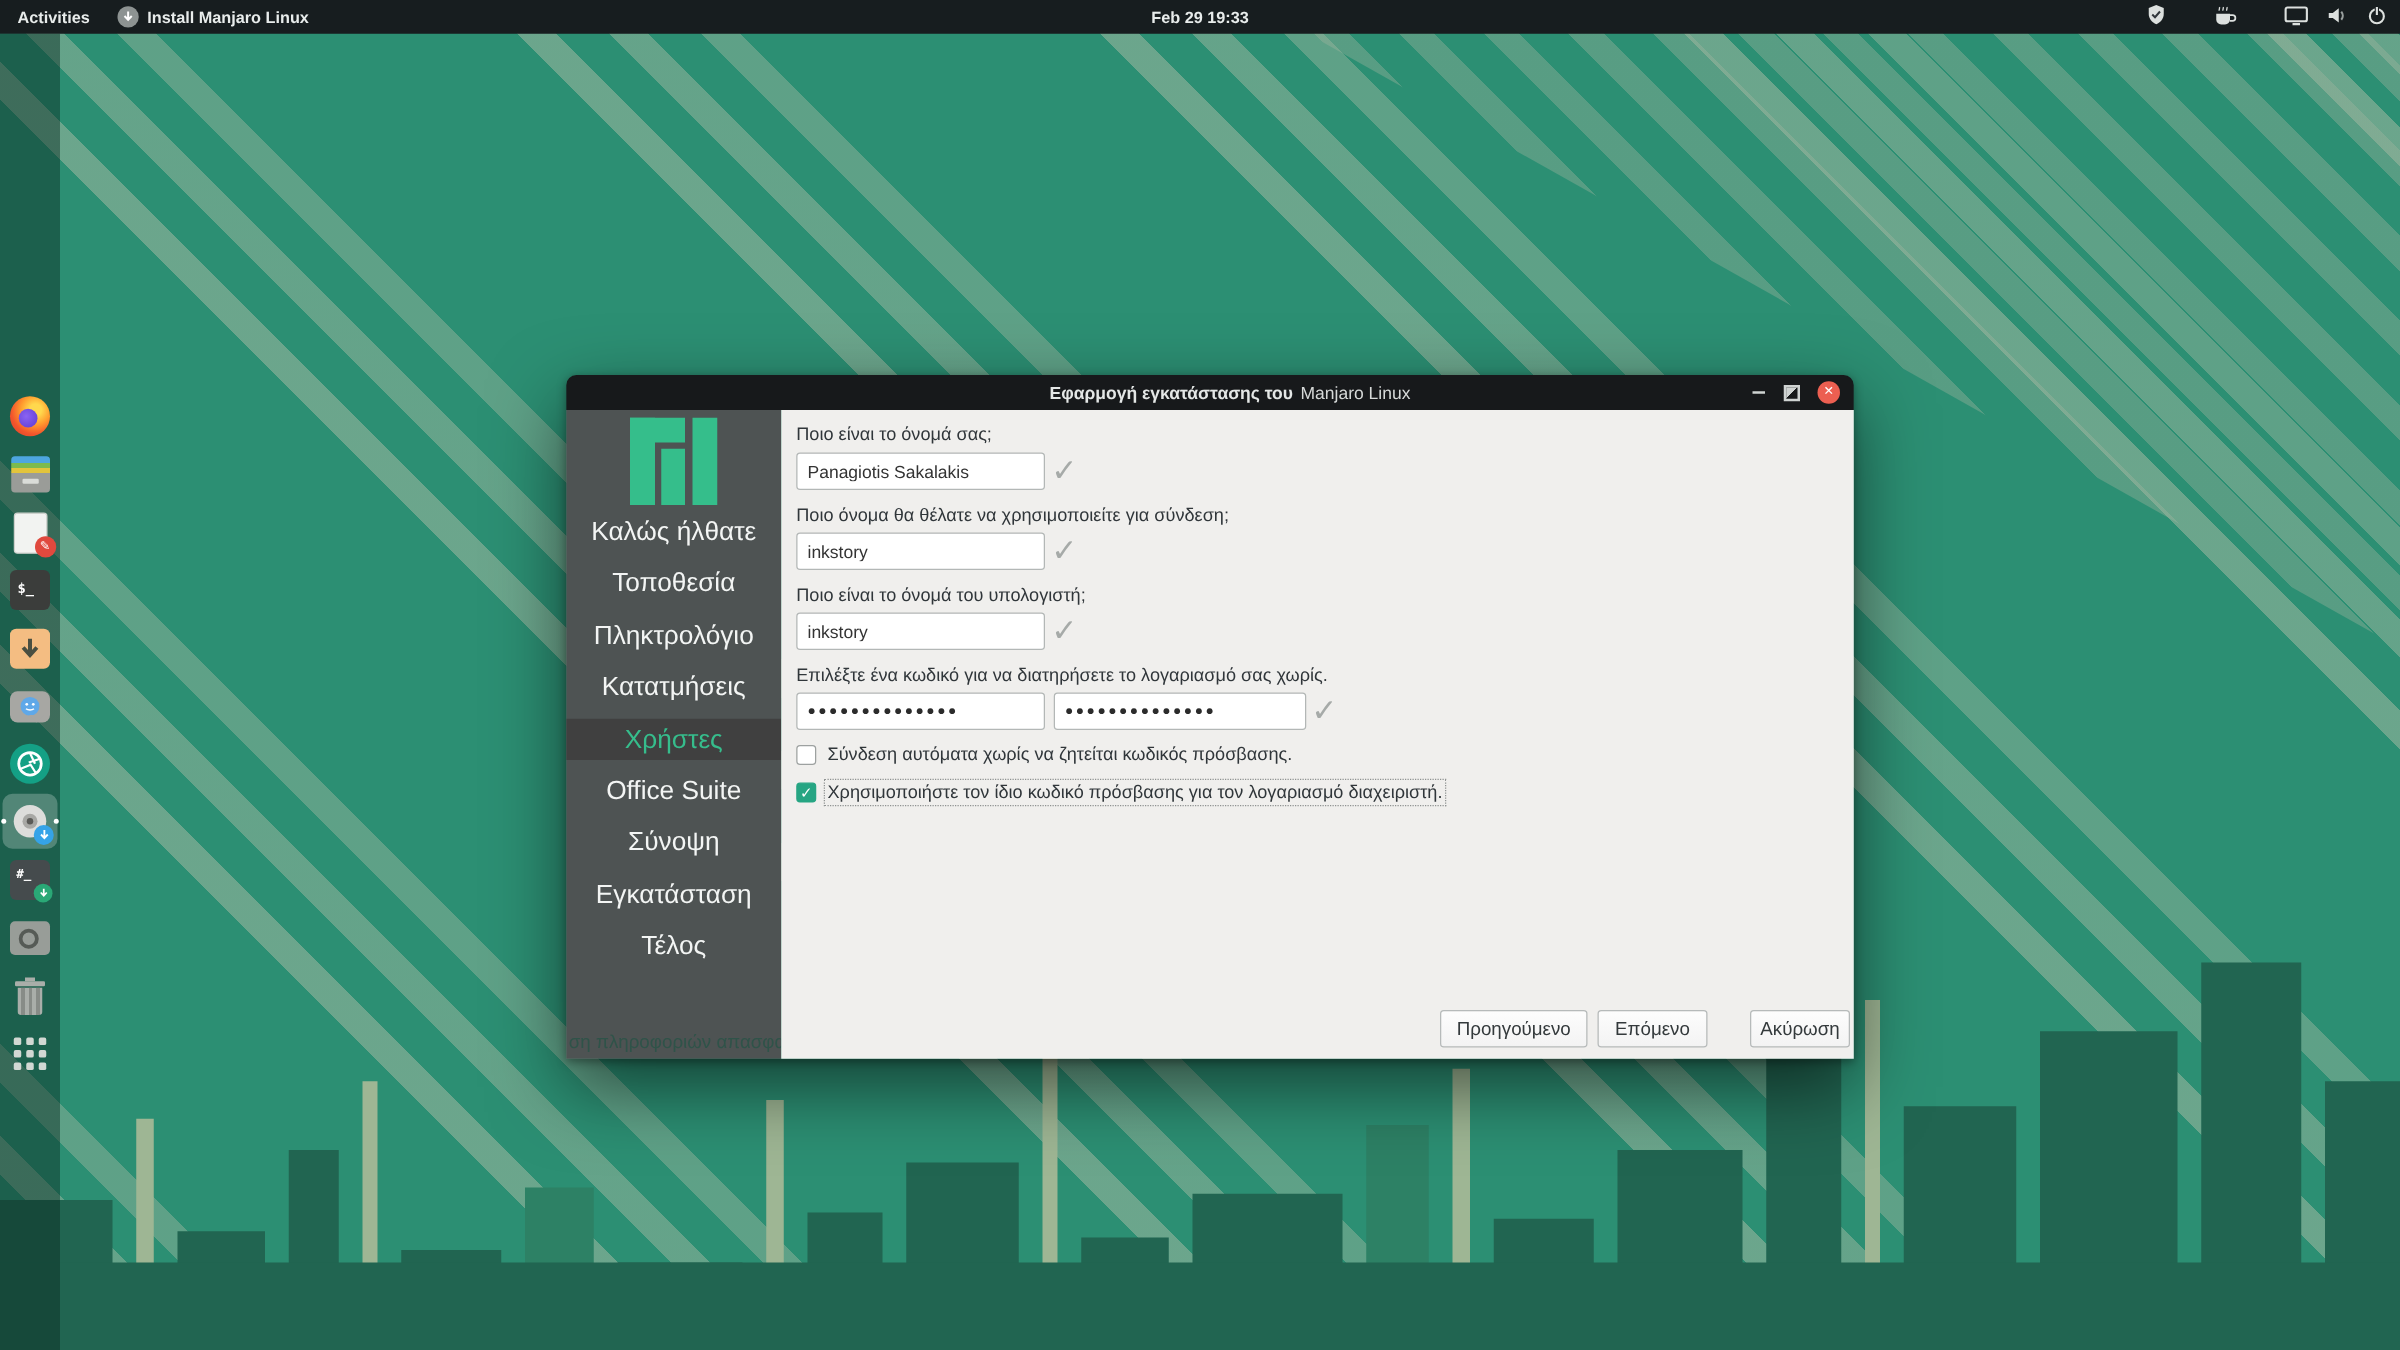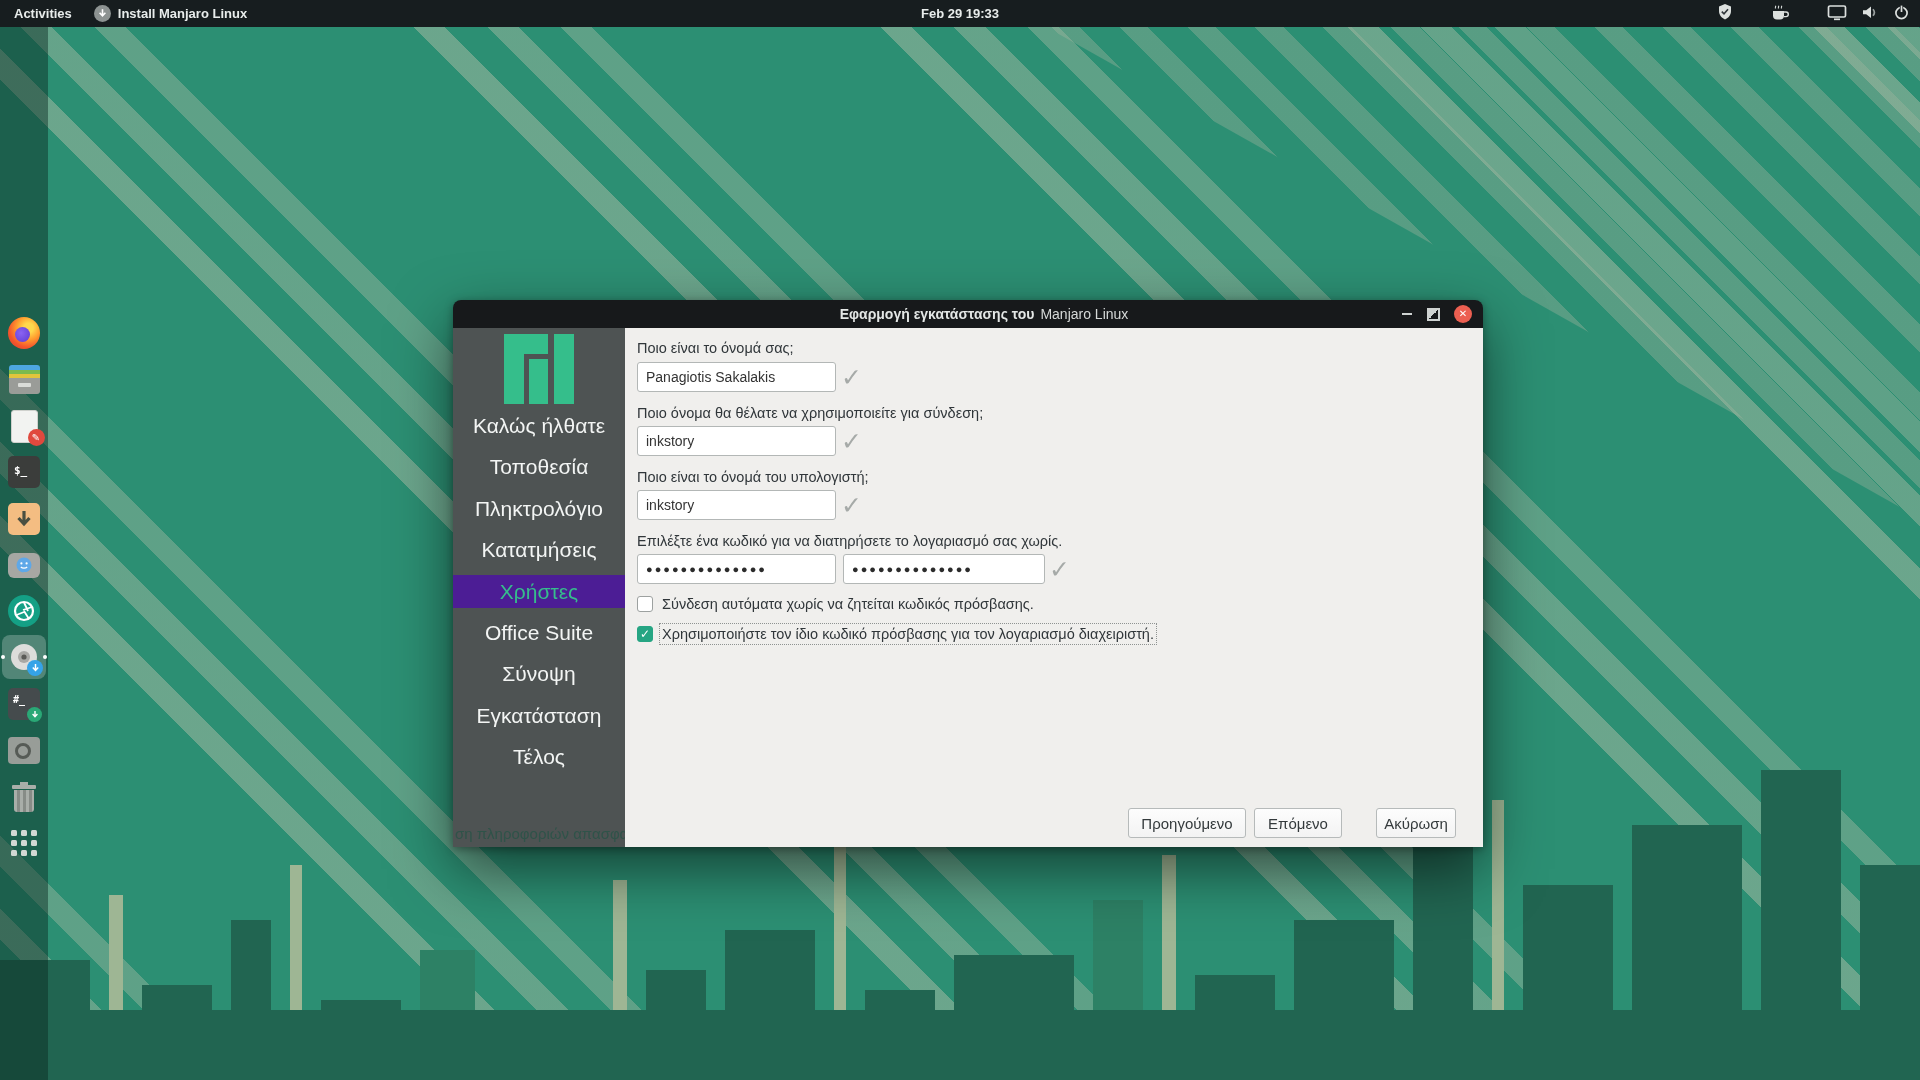--- a/index.html
+++ b/index.html
@@ -96,39 +96,39 @@
   .btn-restore .sq{width:9px;height:9px;border:2px solid #cfd3d2;background:linear-gradient(135deg,#cfd3d2 50%,rgba(0,0,0,0) 50%);}
   .btn-close{right:8px;}
   .btn-close .ball{width:18px;height:18px;border-radius:50%;background:#ec5f51;color:#fff;
     font-size:10px;font-weight:bold;line-height:18px;text-align:center;}
 
   .winbody{position:absolute;left:0;top:28px;right:0;bottom:0;display:flex;}
   .sidebar{position:relative;width:172px;background:#4e5353;flex:0 0 auto;overflow:hidden;}
   .logo{position:absolute;left:50%;top:6px;transform:translateX(-50%);}
   .steps{position:absolute;left:0;right:0;top:77px;}
   .step{height:41.4px;line-height:41.4px;text-align:center;color:#f3f5f4;font-size:21px;}
-  .step.active{background:#4c1d95;color:#36bd8c;height:33px;line-height:33px;margin:4.2px 0;}
+  .step.active{background:#404040;color:#36bd8c;height:33px;line-height:33px;margin:4.2px 0;}
   .side-status{position:absolute;left:2px;bottom:5px;white-space:nowrap;overflow:hidden;
     color:#2f5349;font-size:15px;}
 
   .content{position:relative;flex:1;background:#f0efed;}
   .flabel{position:absolute;left:12px;font-size:14.5px;color:#30363a;}
   .finput{position:absolute;left:12px;width:181px;height:28px;border:1px solid #b3b7b6;border-radius:3px;
     background:#fff;padding:0 8px;font-size:14px;color:#333;font-family:inherit;outline:none;}
   .finput.pw{letter-spacing:2px;font-size:11px;color:#2b2b2b;}
   .vcheck{position:absolute;font-size:25px;color:#a6aaa8;line-height:30px;}
   .cbrow{position:absolute;left:12px;display:flex;align-items:flex-end;gap:9px;}
   .cbox{width:16px;height:16px;border:1px solid #9da1a0;border-radius:3px;background:#fff;
         display:flex;align-items:center;justify-content:center;cursor:pointer;box-sizing:border-box;}
   .cbox.checked{background:#26a583;border-color:#26a583;color:#fff;font-size:12px;font-weight:bold;}
   .cblabel{font-size:14.5px;color:#30363a;}
   .cblabel.focused{outline:1px dotted #8f9392;outline-offset:2px;}
   .navbtn{position:absolute;top:480px;height:30px;border:1px solid #b6baba;border-radius:3px;
     background:linear-gradient(#fdfdfd,#f3f3f3);font-size:15px;color:#343a3c;
-    font-family:inherit;cursor:pointer;}
+    font-family:inherit;cursor:pointer;margin-left:24px;}
   .btn-back{left:503px;width:118px;}
   .btn-next{left:629px;width:88px;}
   .btn-cancel{left:751px;width:80px;}
 </style>
 </head>
 <body>
 
 <div class="stage">
 
   <div class="wallpaper">

